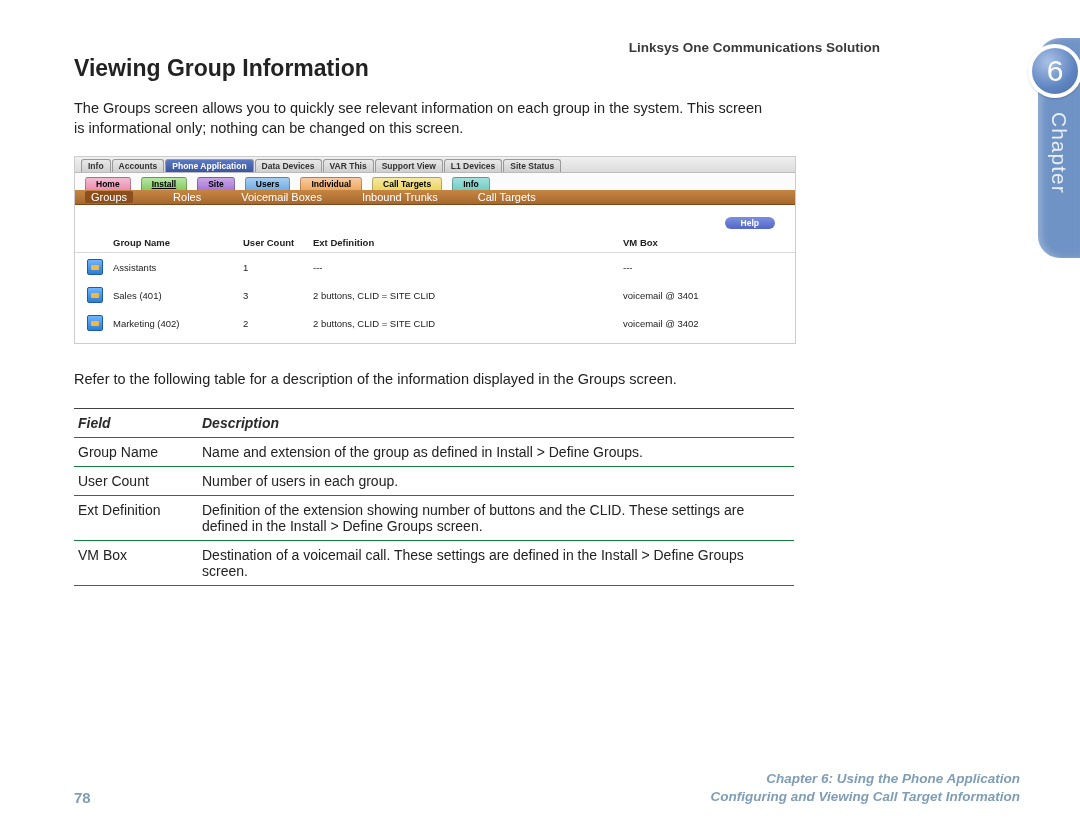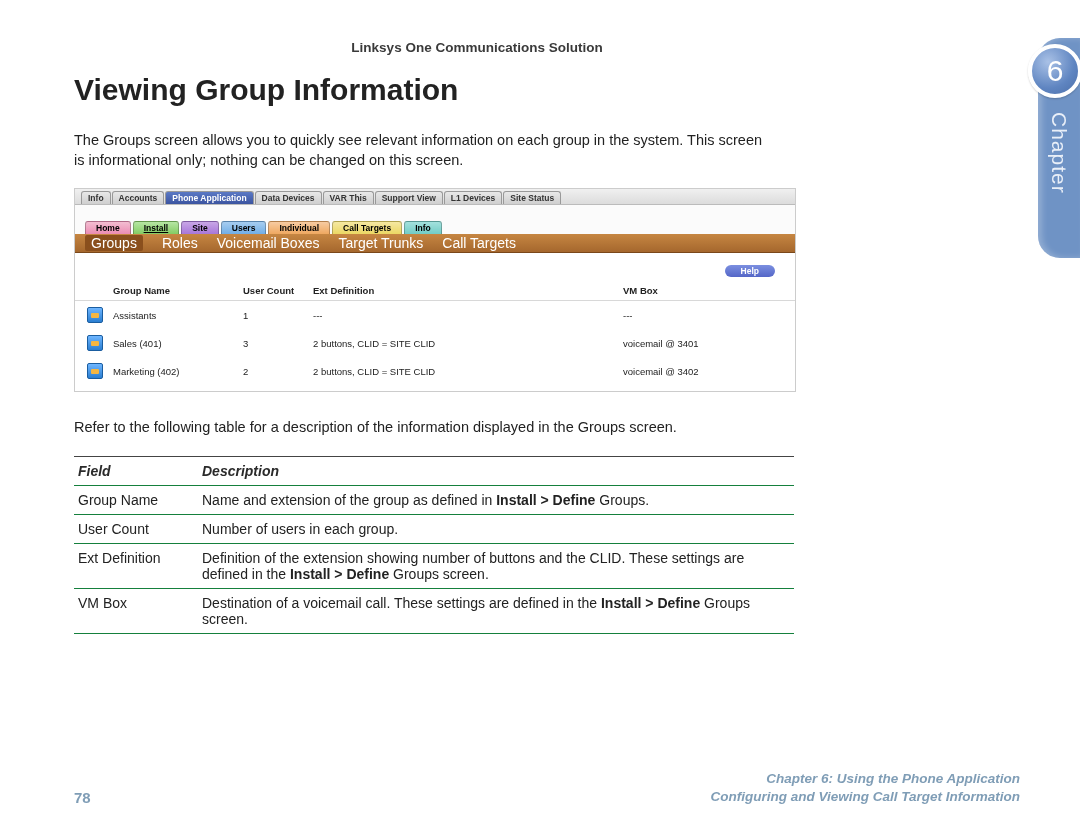--- a/index.html
+++ b/index.html
@@ -11,30 +11,29 @@
     height: 834px;
     position: relative;
     color: #222;
   }
   .page {
     padding: 40px 60px 20px 74px;
     width: 940px;
     box-sizing: border-box;
   }
   .header-right {
-    text-align: center;
+    text-align: right;
     font-weight: 600;
     font-size: 13.5px;
     color: #3a3a3a;
-    margin-bottom: 18px;
   }
   h1.section-title {
-    font-size: 30px;
-    font-weight: 600;
-    margin: 0 0 24px 0;
+    font-size: 23px;
+    font-weight: 600;
+    margin: 0 0 17px 0;
   }
   .body-text {
     font-size: 14.5px;
     line-height: 1.35;
     max-width: 700px;
     margin-bottom: 18px;
   }
   
   .app-mock {
     border: 1px solid #ccc;
@@ -59,22 +58,22 @@
     font-size: 8.5px;
     font-weight: 600;
     color: #333;
   }
   .mock-tab.active {
     background: linear-gradient(#5b79c5,#3b54a0);
     color: #fff;
   }
   .mock-tabs-mid {
     display: flex;
-    padding: 16px 10px 0 10px;
-    gap: 2px;
+    padding: 4px 10px 0 10px;
+    gap: 10px;
     background:#fbfbfb;
   }
   .pill {
     border-radius: 3px 3px 0 0;
     padding: 1px 10px;
     font-size: 8.5px;
     font-weight: 600;
     border: 1px solid rgba(0,0,0,0.25);
     border-bottom:none;
   }
@@ -82,23 +81,23 @@
   .pill.green{background:linear-gradient(#b6e6a3,#84cc63);color:#000;text-decoration:underline;}
   .pill.purple{background:linear-gradient(#c8a6e6,#a877d9);color:#000;}
   .pill.blue{background:linear-gradient(#a6cdf0,#72aee6);color:#000;}
   .pill.orange{background:linear-gradient(#f7cba1,#efa860);color:#000;}
   .pill.yellow{background:linear-gradient(#f5e8a2,#ebd763);color:#000;}
   .pill.teal{background:linear-gradient(#a3e1dd,#72ccc5);color:#000;}
   .mock-subnav {
     display:flex;
     background:linear-gradient(#c68642,#a5672d);
     color:#fff;
-    font-size:14px;
+    font-size:11px;
     padding:1px 10px;
-    gap:19px;
+    gap:40px;
     border-bottom:1px solid #7a481a;
   }
   .mock-subnav span.sel{background:#8a4f1d;padding:0 6px;border-radius:2px;}
   .mock-body {
     background:#fff;
     padding:8px 0 6px 0;
     min-height:120px;
   }
   .help-btn{
     text-align:right;
@@ -188,21 +187,21 @@
     margin-top:-4px;margin-left:-8px;
     box-shadow:0 1px 2px rgba(0,0,0,0.2);
   }
   .side-label{
     writing-mode:vertical-rl;
     color:#e9eff8;
     font-size:21px;
     margin-top:14px;
     letter-spacing:1px;
   }
-  b{font-weight:700;}
+  b{font-weight:400;}
 </style>
 </head>
 <body>
 
 <div class="page">
   <div class="header-right">Linksys One Communications Solution</div>
 
   <h1 class="section-title">Viewing Group Information</h1>
   <div class="body-text">The Groups screen allows you to quickly see relevant information on each group in the system. This screen is informational only; nothing can be changed on this screen.</div>
 
@@ -223,21 +222,21 @@
         <div class="pill purple">Site</div>
         <div class="pill blue">Users</div>
         <div class="pill orange">Individual</div>
         <div class="pill yellow">Call Targets</div>
         <div class="pill teal">Info</div>
       </div>
     <div class="mock-subnav" id="sub-nav">
         <span class="sel">Groups</span>
         <span>Roles</span>
         <span>Voicemail Boxes</span>
-        <span>Target Trunks</span>
+        <span>Inbound Trunks</span>
         <span>Call Targets</span>
       </div>
     <div class="mock-body">
       <div class="help-btn">
         <span>Help</span>
       </div>
       <div class="grid-head">
         <span></span>
         <span>Group Name</span>
         <span>User Count</span>

